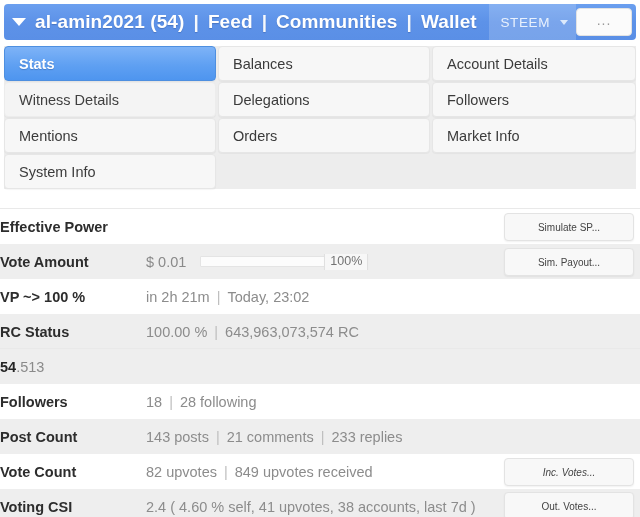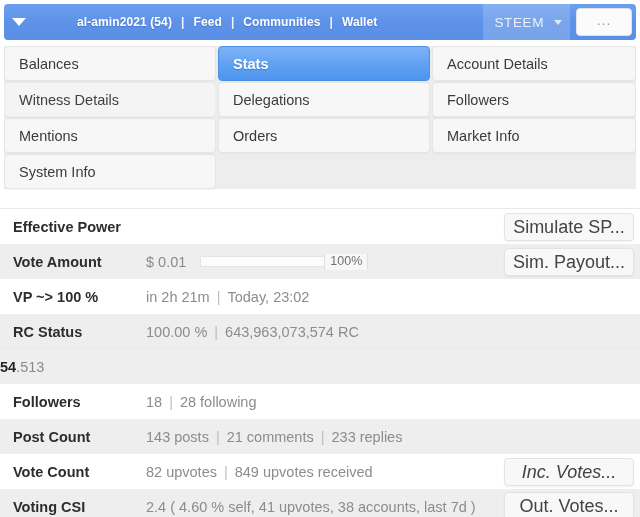--- a/index.html
+++ b/index.html
@@ -44,46 +44,44 @@
     border-left: 7px solid transparent;
     border-right: 7px solid transparent;
     border-top: 8px solid #ffffff;
     margin-right: 9px;
     flex: 0 0 auto;
   }
   .hdr-links {
     display: flex;
     align-items: center;
     color: #ffffff;
-    font-size: 12px;
+    font-size: 19px;
     font-weight: bold;
     letter-spacing: 0.1px;
     white-space: nowrap;
     text-shadow: 0 1px 1px rgba(40,70,130,.35);
-    margin-left: 42px;
   }
   .hdr-links .sep {
     margin: 0 9px;
     font-weight: bold;
     opacity: .95;
   }
   .hdr-links .lnk { cursor: pointer; }
   .hdr-spacer { flex: 1 1 auto; }
 
   .hdr-token {
     display: flex;
     align-items: center;
     height: 40px;
     padding: 0 8px 0 11px;
     border-radius: 3px;
     background: rgba(255,255,255,0.18);
     color: #e9f1fd;
     font-size: 13.5px;
     letter-spacing: .6px;
-    margin-right: 6px;
     flex: 0 0 auto;
   }
   .hdr-token .tok-caret {
     width: 0; height: 0;
     border-left: 4px solid transparent;
     border-right: 4px solid transparent;
     border-top: 5px solid #dce9fb;
     margin-left: 10px;
   }
   .hdr-more {
@@ -163,21 +161,20 @@
     height: 35px;
     display: flex;
     align-items: center;
     background: #ffffff;
     box-sizing: border-box;
   }
   .row.alt { background: #eeeeee; }
   .row .cell-label {
     width: 146px;
     flex: 0 0 146px;
-    padding-left: 13px;
     font-size: 14.5px;
     font-weight: bold;
     color: #2d2d2d;
     box-sizing: border-box;
   }
   .row .cell-value {
     flex: 1 1 auto;
     font-size: 14.5px;
     color: #8c8c8c;
     display: flex;
@@ -235,21 +232,21 @@
 
   
   .side-btn {
     position: absolute;
     right: 6px;
     width: 130px;
     height: 28px;
     background: #f8f8f8;
     border: 1px solid #e3e3e3;
     border-radius: 4px;
-    font-size: 18px;
+    font-size: 10px;
     color: #444444;
     display: flex;
     align-items: center;
     justify-content: center;
     box-sizing: border-box;
     cursor: pointer;
     box-shadow: 0 1px 2px rgba(0,0,0,.06);
   }
   .gap {
     height: 13px;
@@ -278,22 +275,22 @@
     </div>
     <div class="hdr-spacer"></div>
     <div class="hdr-token">
       <span>STEEM</span>
       <span class="tok-caret"></span>
     </div>
     <div class="hdr-more">...</div>
   </div>
 
   <div class="tabgrid">
+    <div class="tab active">Stats</div>
     <div class="tab">Balances</div>
-    <div class="tab active">Stats</div>
     <div class="tab">Account Details</div>
 
     <div class="tab disabled">Witness Details</div>
     <div class="tab">Delegations</div>
     <div class="tab">Followers</div>
 
     <div class="tab">Mentions</div>
     <div class="tab">Orders</div>
     <div class="tab">Market Info</div>
 

